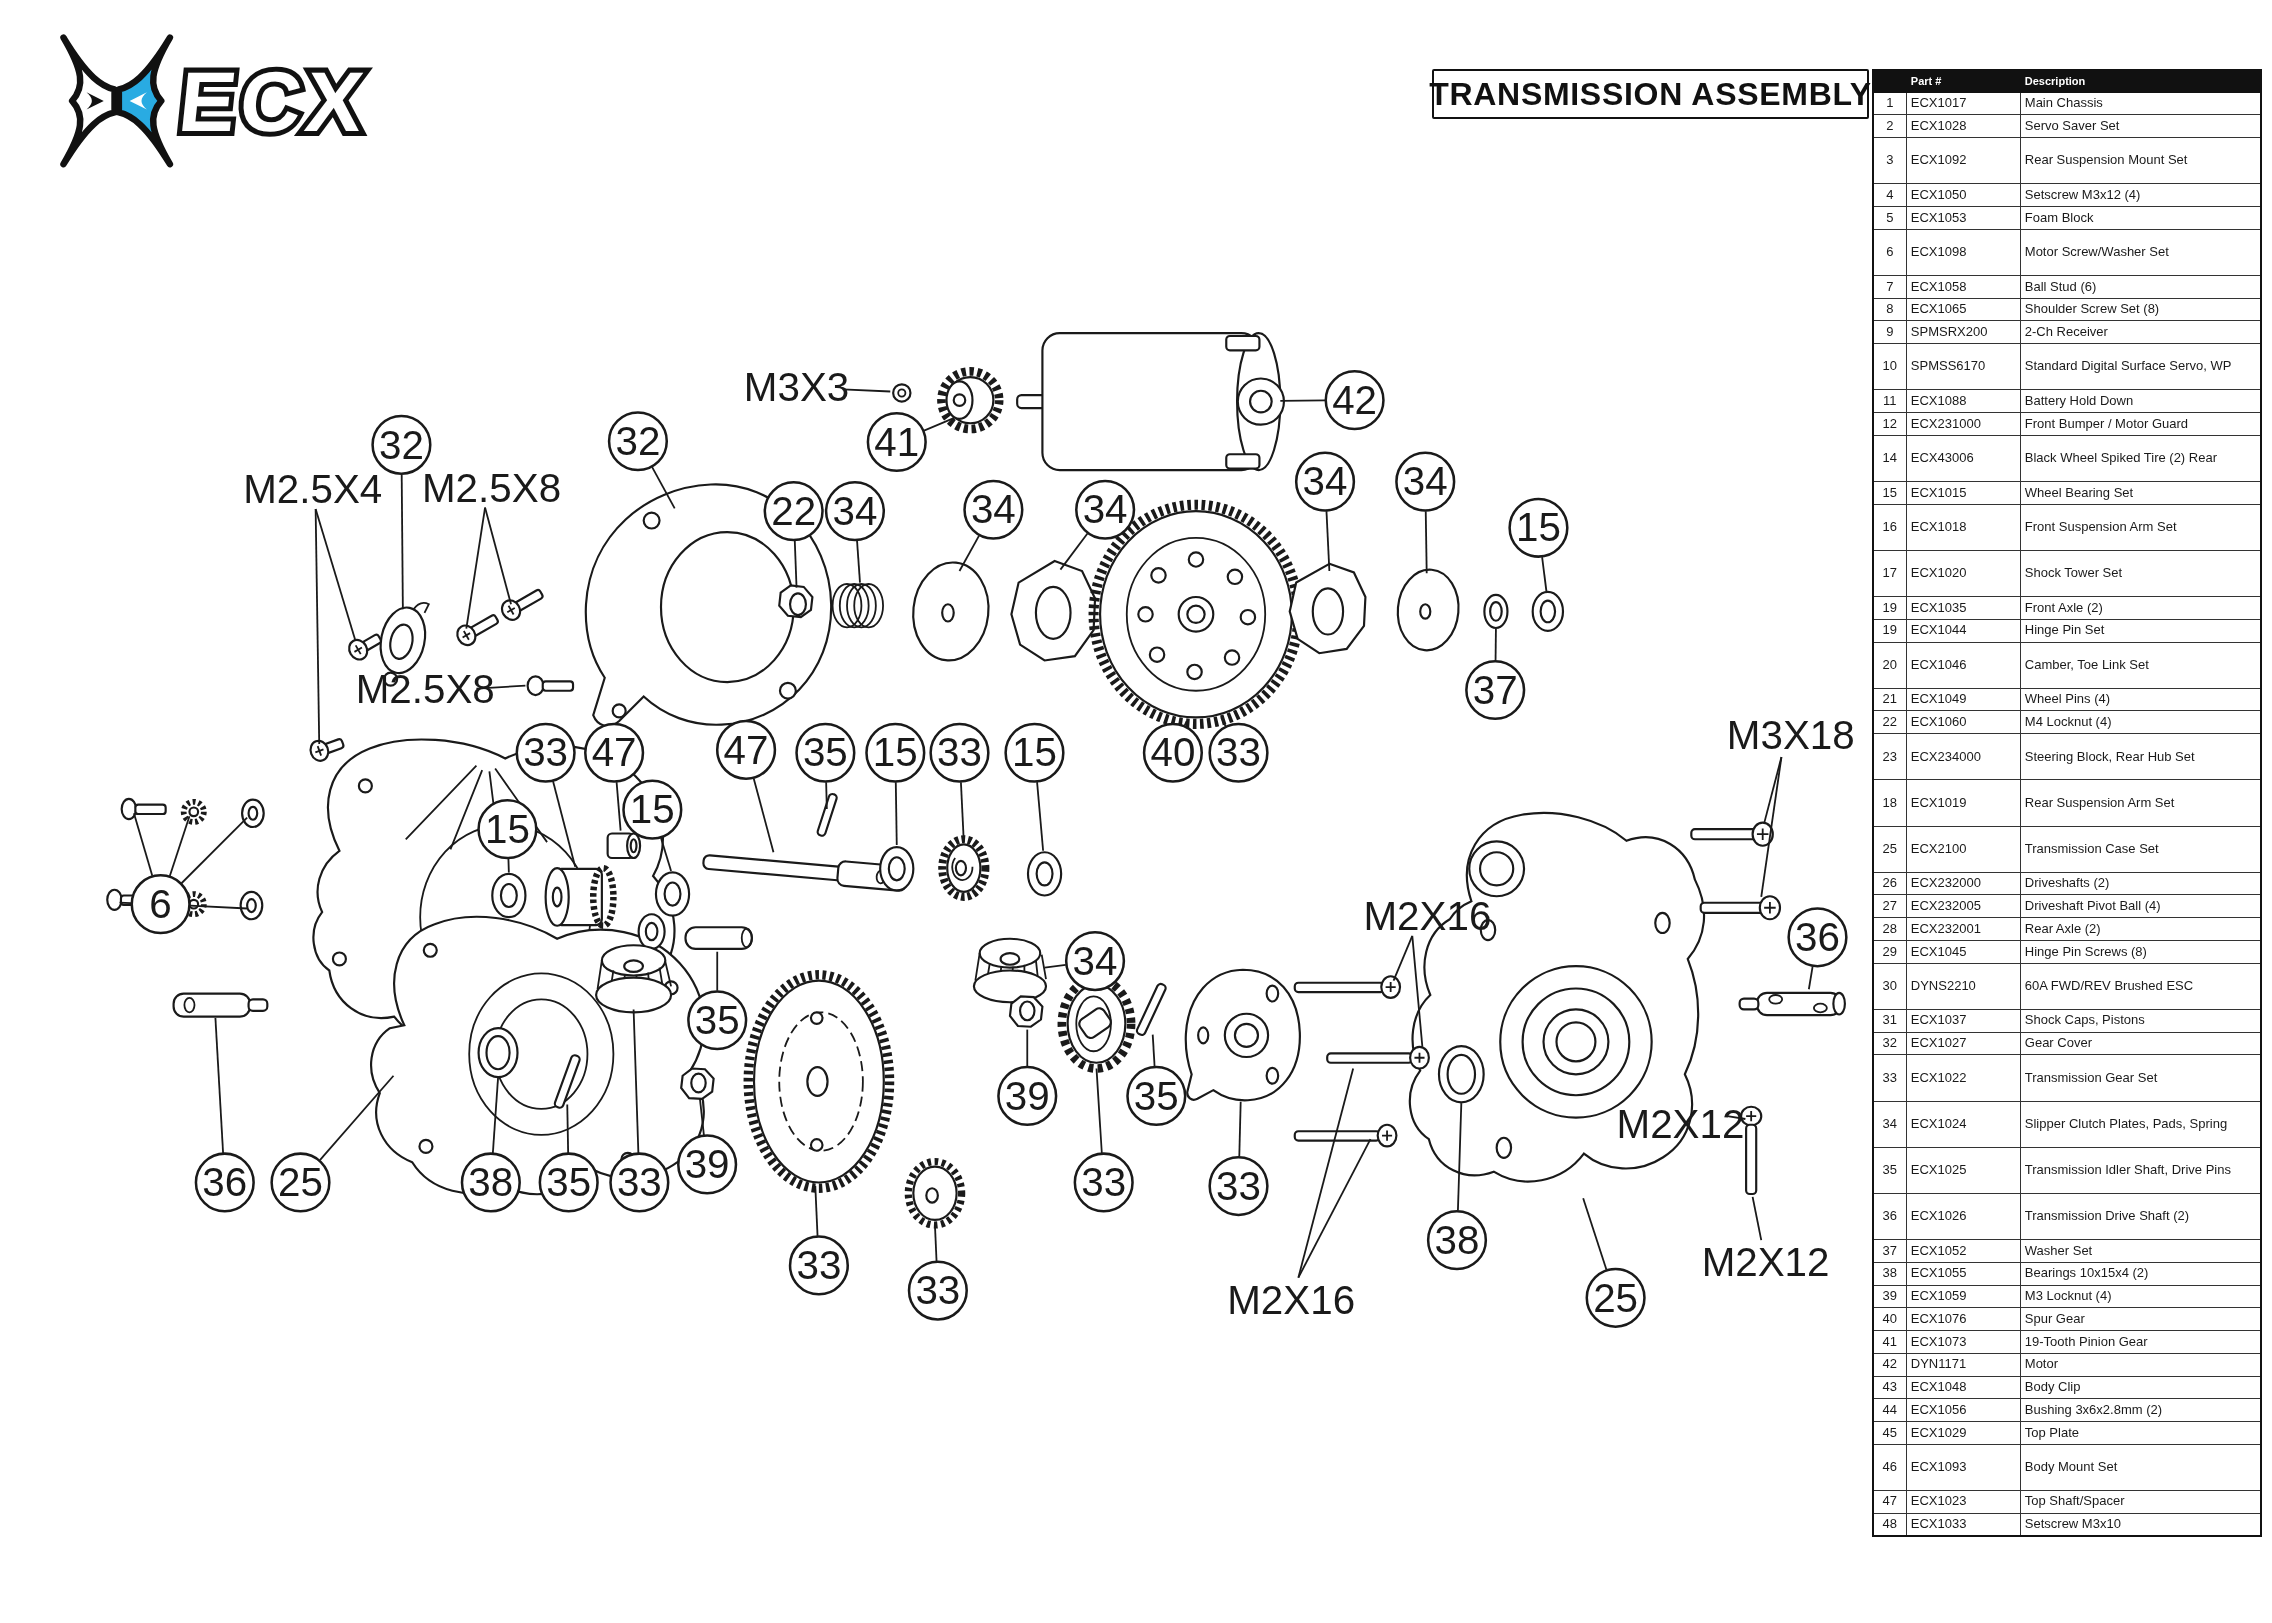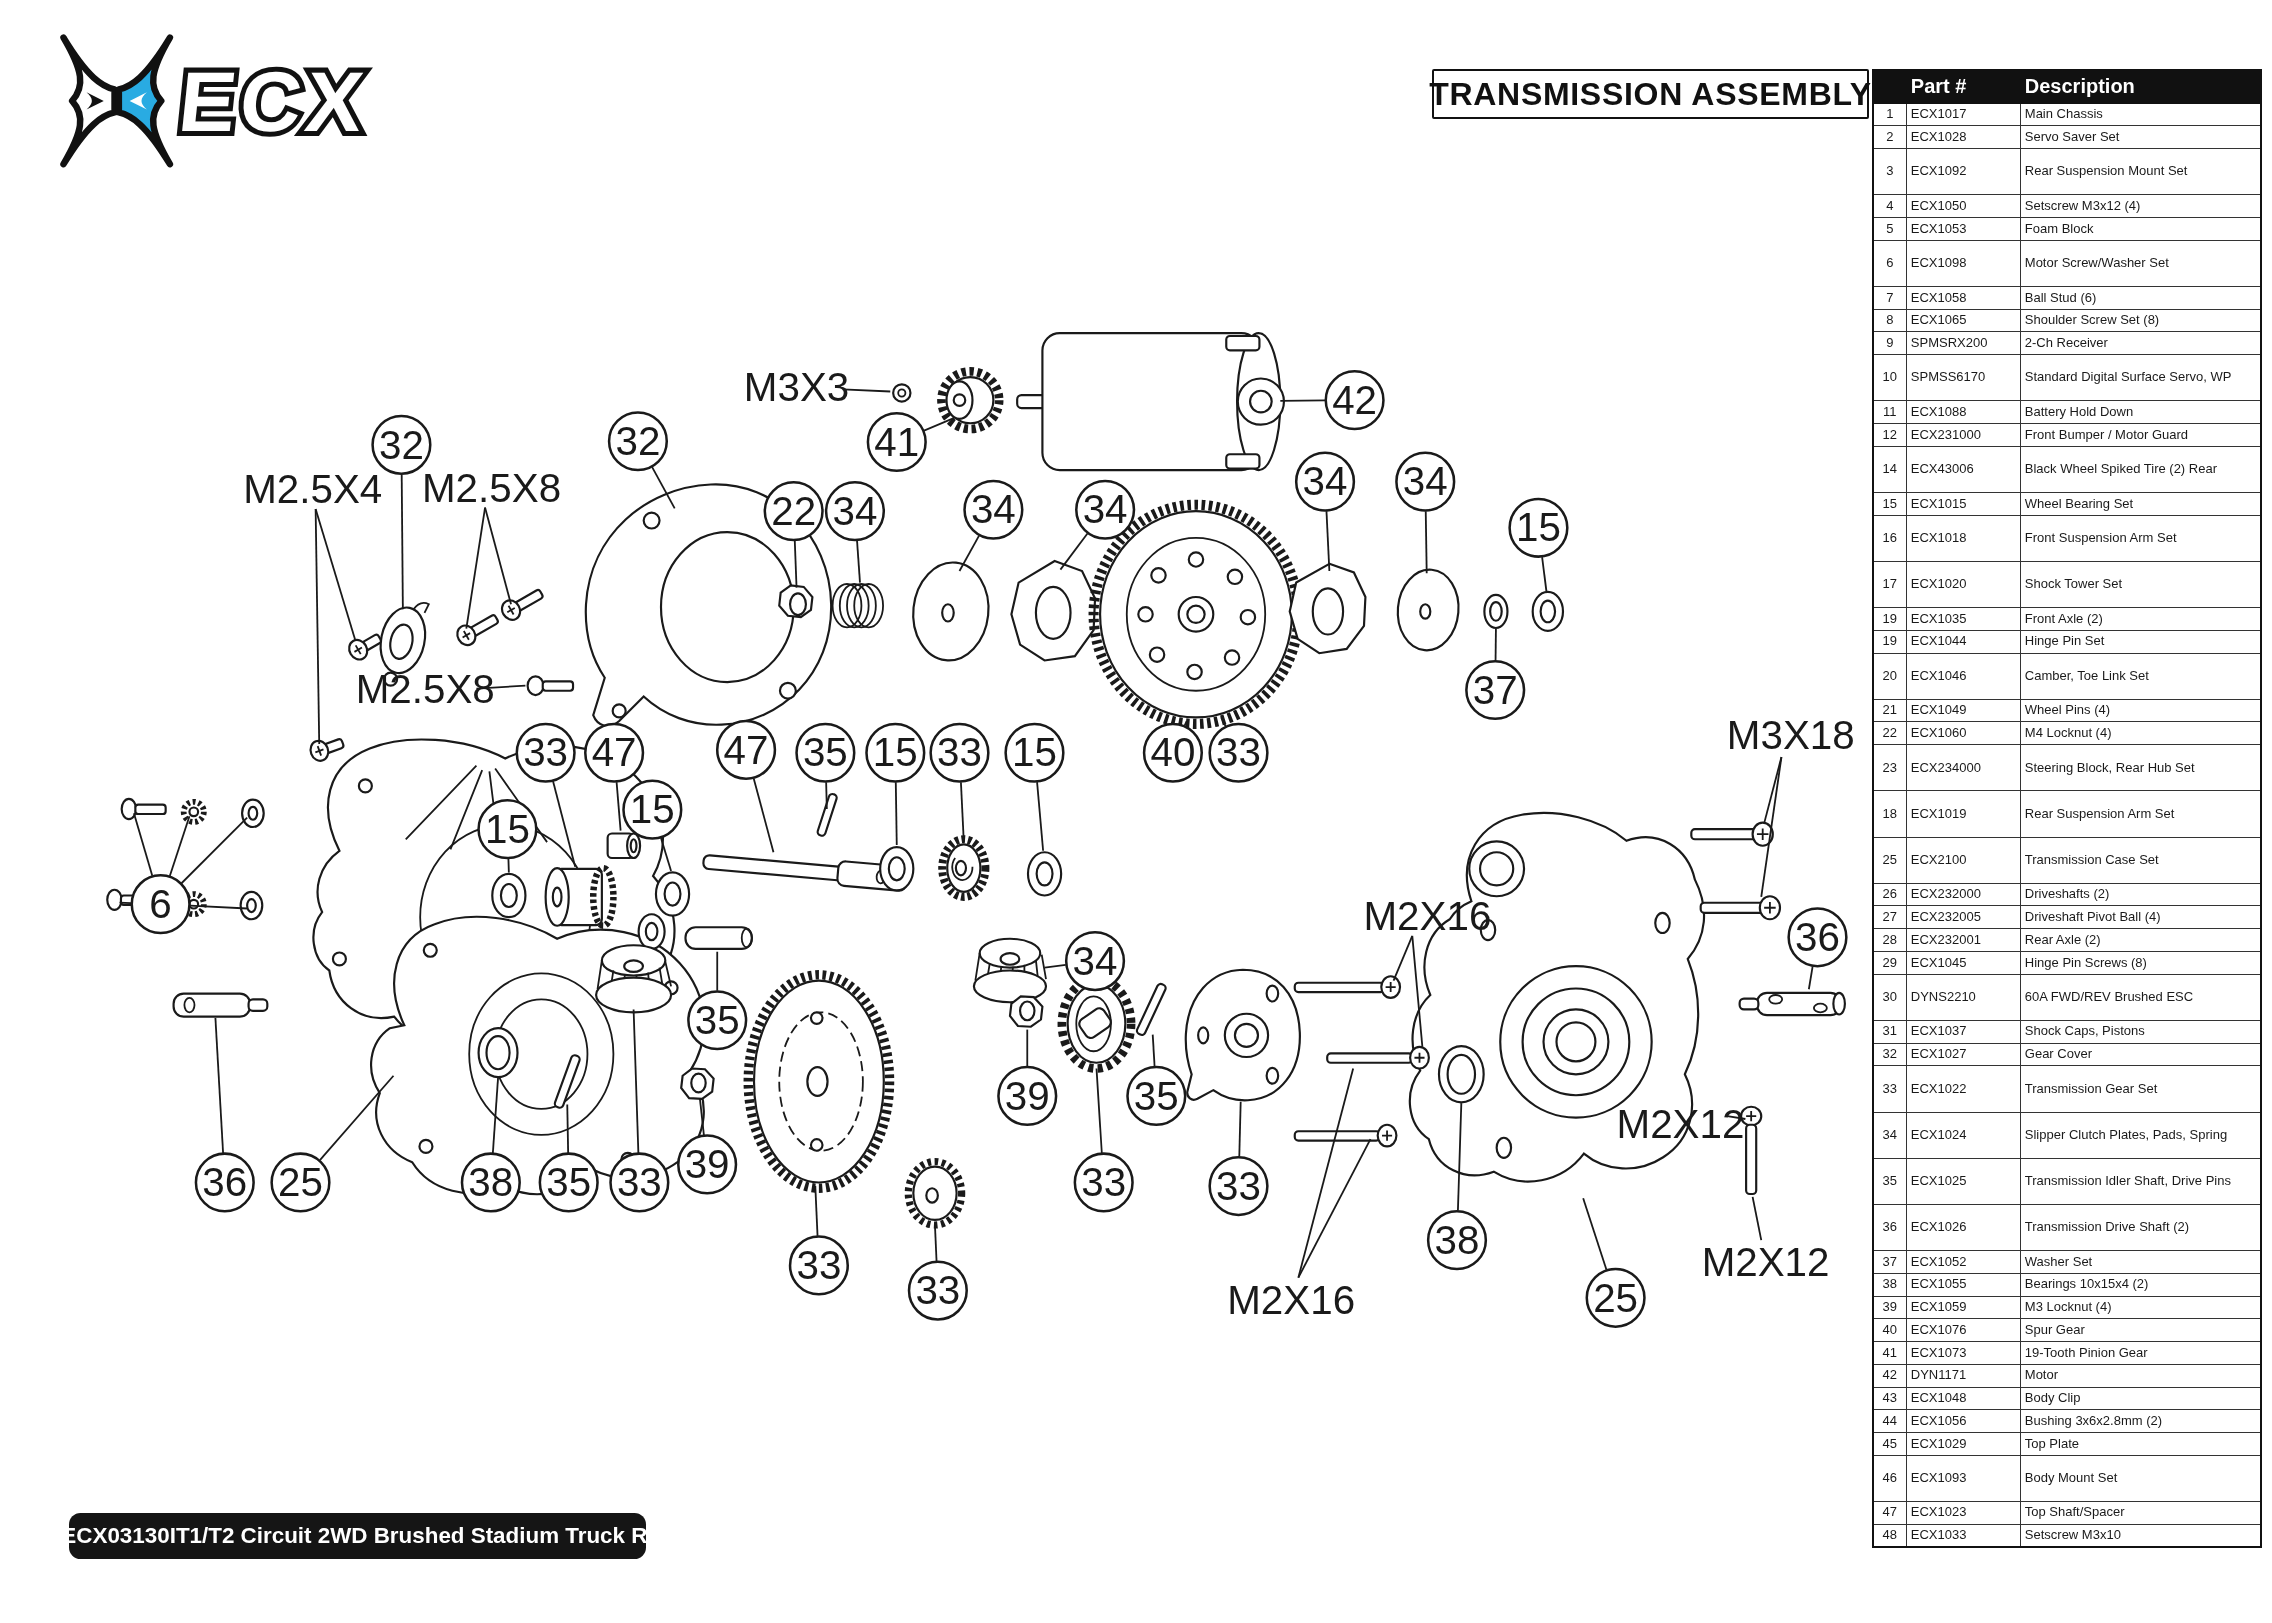--- a/index.html
+++ b/index.html
@@ -11,21 +11,21 @@
   #title-box{position:absolute;left:1432px;top:69px;width:433px;height:46px;
              border:2.9px solid #111;border-radius:2px;display:flex;align-items:center;justify-content:center;}
   #title-box span{font-size:32px;font-weight:bold;letter-spacing:0.7px;color:#111;white-space:nowrap;}
   
   #footer-bar{position:absolute;left:69px;top:1513px;width:577px;height:46px;background:#151515;
               border-radius:11.5px;display:flex;align-items:center;justify-content:center;}
   #footer-bar span{color:#fff;font-size:22.4px;font-weight:bold;white-space:nowrap;}
   
   #parts-table{position:absolute;left:1872px;top:69px;width:388px;border-collapse:collapse;
                border:2.2px solid #111;background:#fff;table-layout:fixed;}
-  #parts-table th{background:#111;color:#fff;font-size:20px;font-weight:bold;text-align:left;
+  #parts-table th{background:#111;color:#fff;font-size:11px;font-weight:bold;text-align:left;
                   padding:4.3px 4.3px;border:0.7px solid #111;}
   #parts-table td{border:1.4px solid #333;font-size:13px;line-height:1.12;padding:3.6px 4.3px;color:#1a1a1a;
                   vertical-align:middle;overflow:hidden;}
   #parts-table td.num{text-align:center;padding:3.6px 1.4px;}
   #parts-table tr.tall td{height:38px;}
   
   #diagram{position:absolute;left:0;top:0;width:2273px;height:1623px;}
   .part{stroke:#1a1a1a;stroke-width:3;fill:#fff;}
   .partline{stroke:#1a1a1a;stroke-width:2.5;fill:none;}
   .teeth{stroke:#1a1a1a;fill:none;}
@@ -868,18 +868,15 @@
           <td>Top Shaft/Spacer</td>
         </tr>
         <tr>
           <td class="num">48</td>
           <td>ECX1033</td>
           <td>Setscrew M3x10</td>
         </tr>
       </tbody>
   </table>
 
-  <div id="footer-bar">
-    <span>C-ECX03130IT1/T2 Circuit 2WD Brushed Stadium Truck RTR</span>
-  </div>
 
 </div>
 
 
 </body></html>

